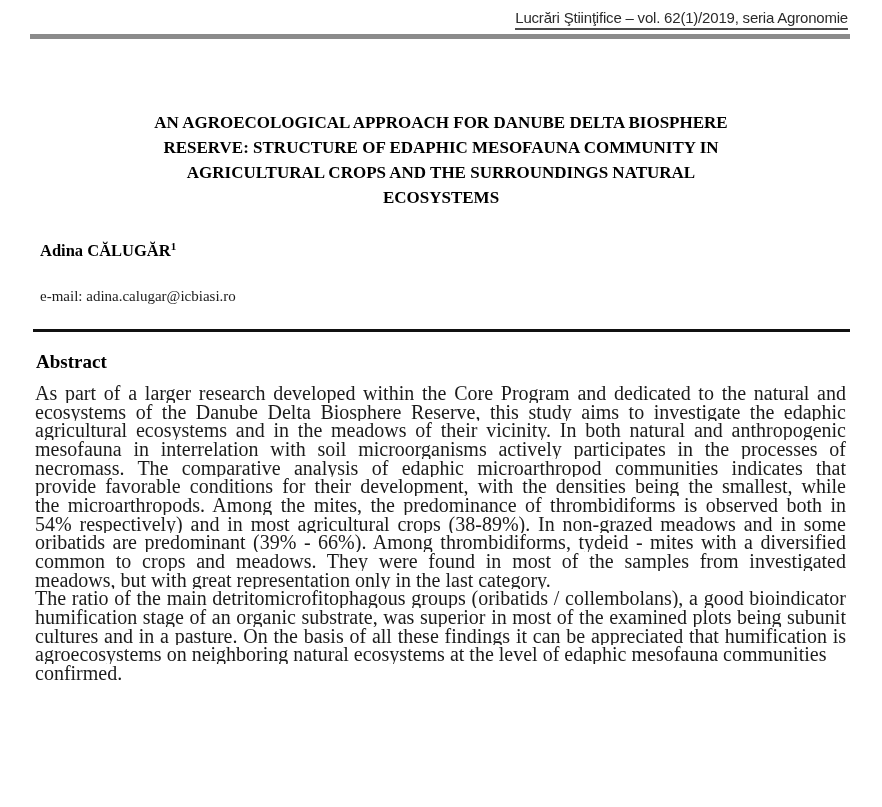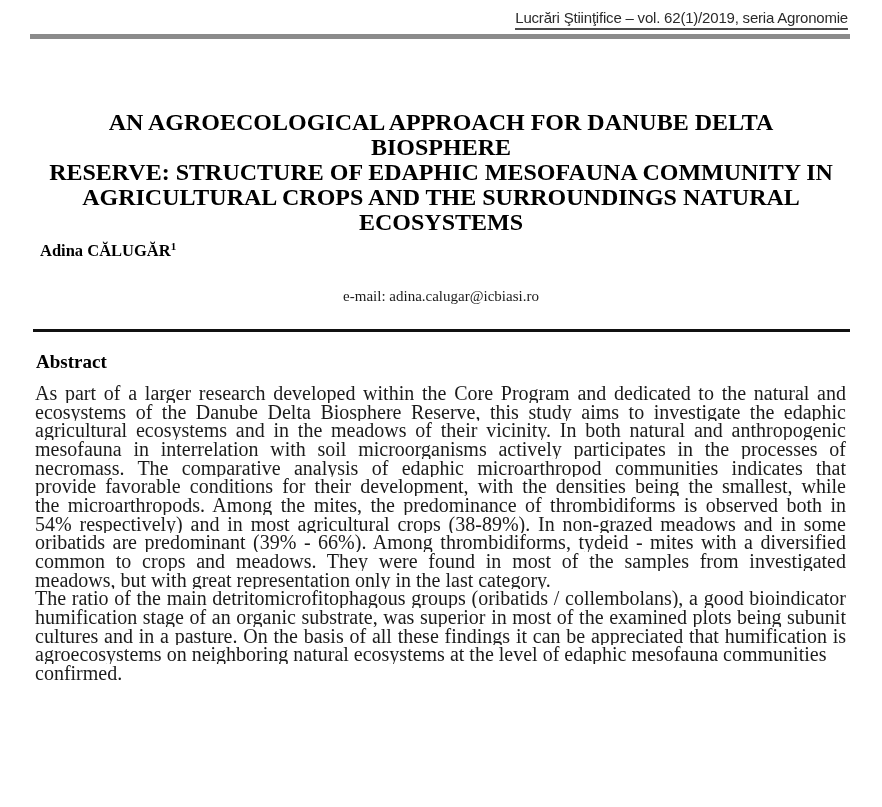--- a/index.html
+++ b/index.html
@@ -39,21 +39,21 @@
     background: #8b8b8b;
   }
   
   .article-title {
     position: absolute;
     top: 110px;
     left: 40px;
     width: 802px;
     text-align: center;
     font-weight: bold;
-    font-size: 24px;
+    font-size: 17px;
     line-height: 25px;
     color: #000000;
     white-space: pre-line;
   }
   .author-line {
     position: absolute;
     top: 241px;
     left: 40px;
     width: 802px;
     text-align: left;
@@ -64,21 +64,20 @@
   .author-line .sup {
     font-size: 11px;
     vertical-align: super;
     line-height: 0;
   }
   .email-line {
     position: absolute;
     top: 288px;
     left: 40px;
     width: 802px;
-    text-align: center;
     font-size: 15px;
   }
   
   .section-rule {
     position: absolute;
     left: 33px;
     width: 817px;
     height: 3px;
     background: #111111;
   }

